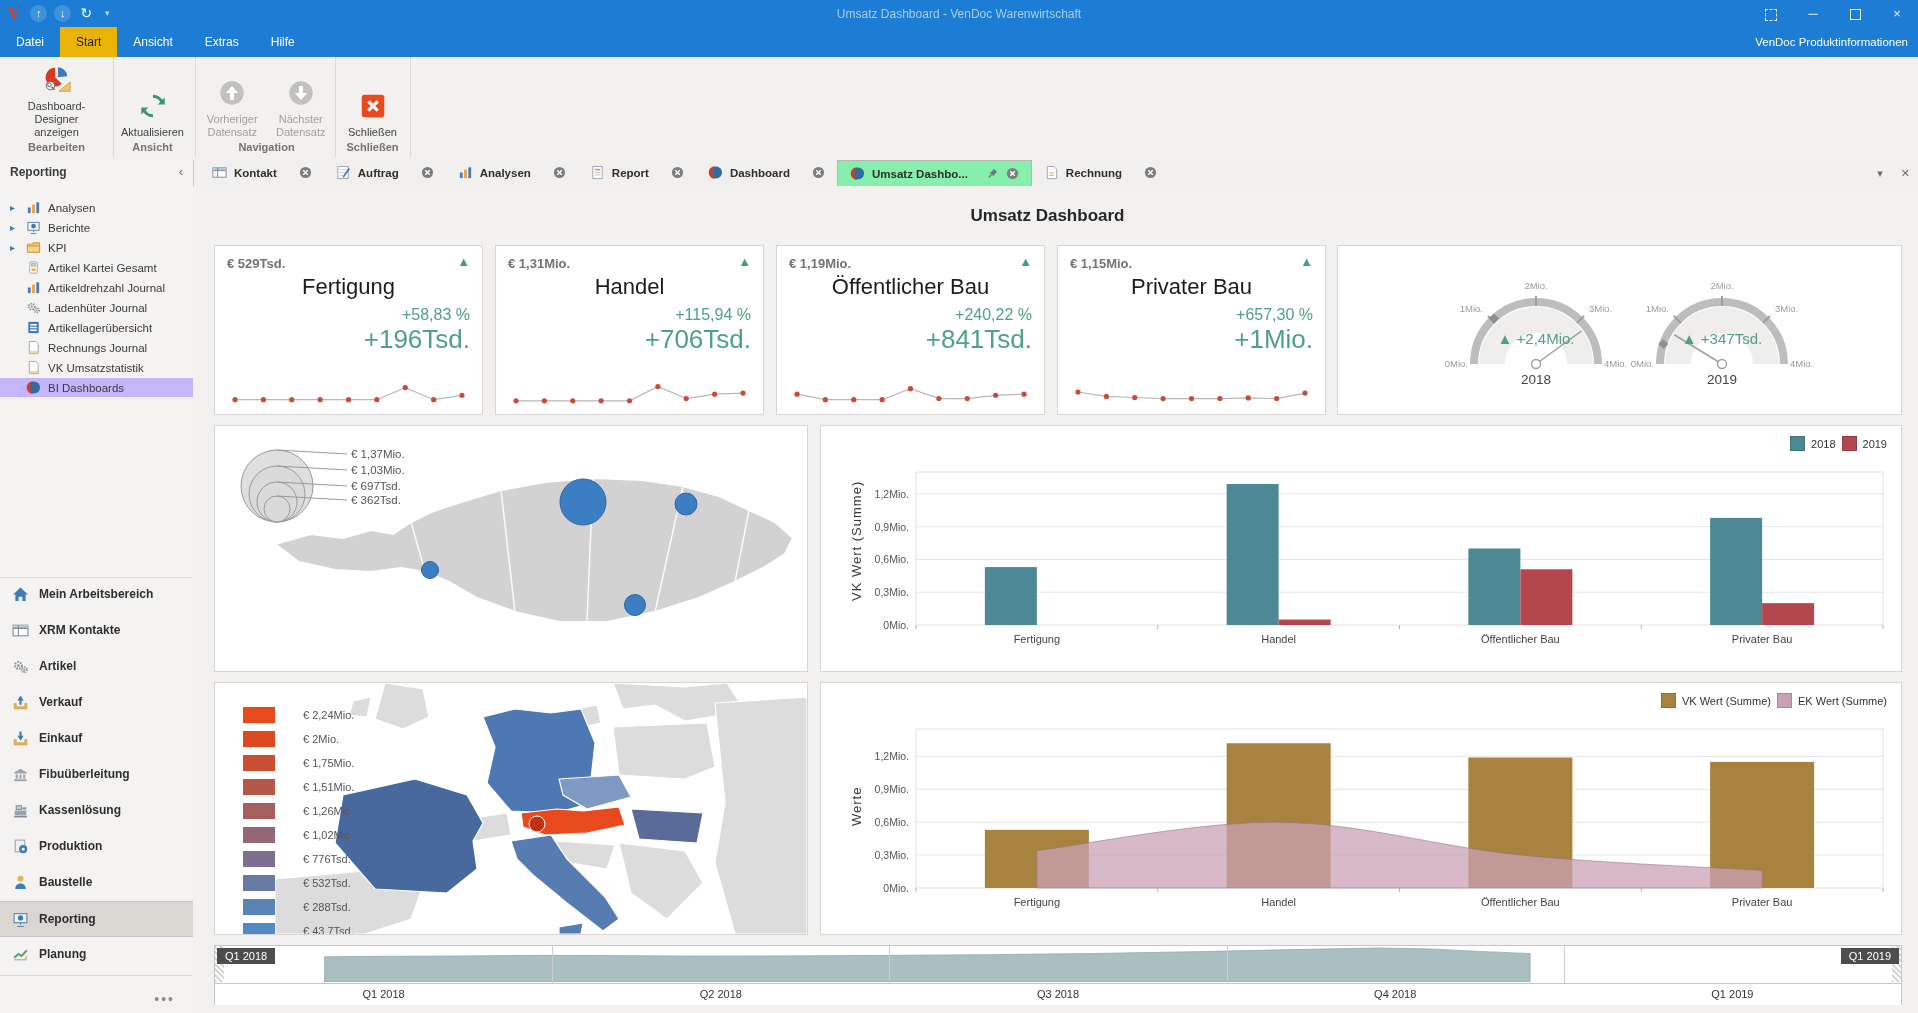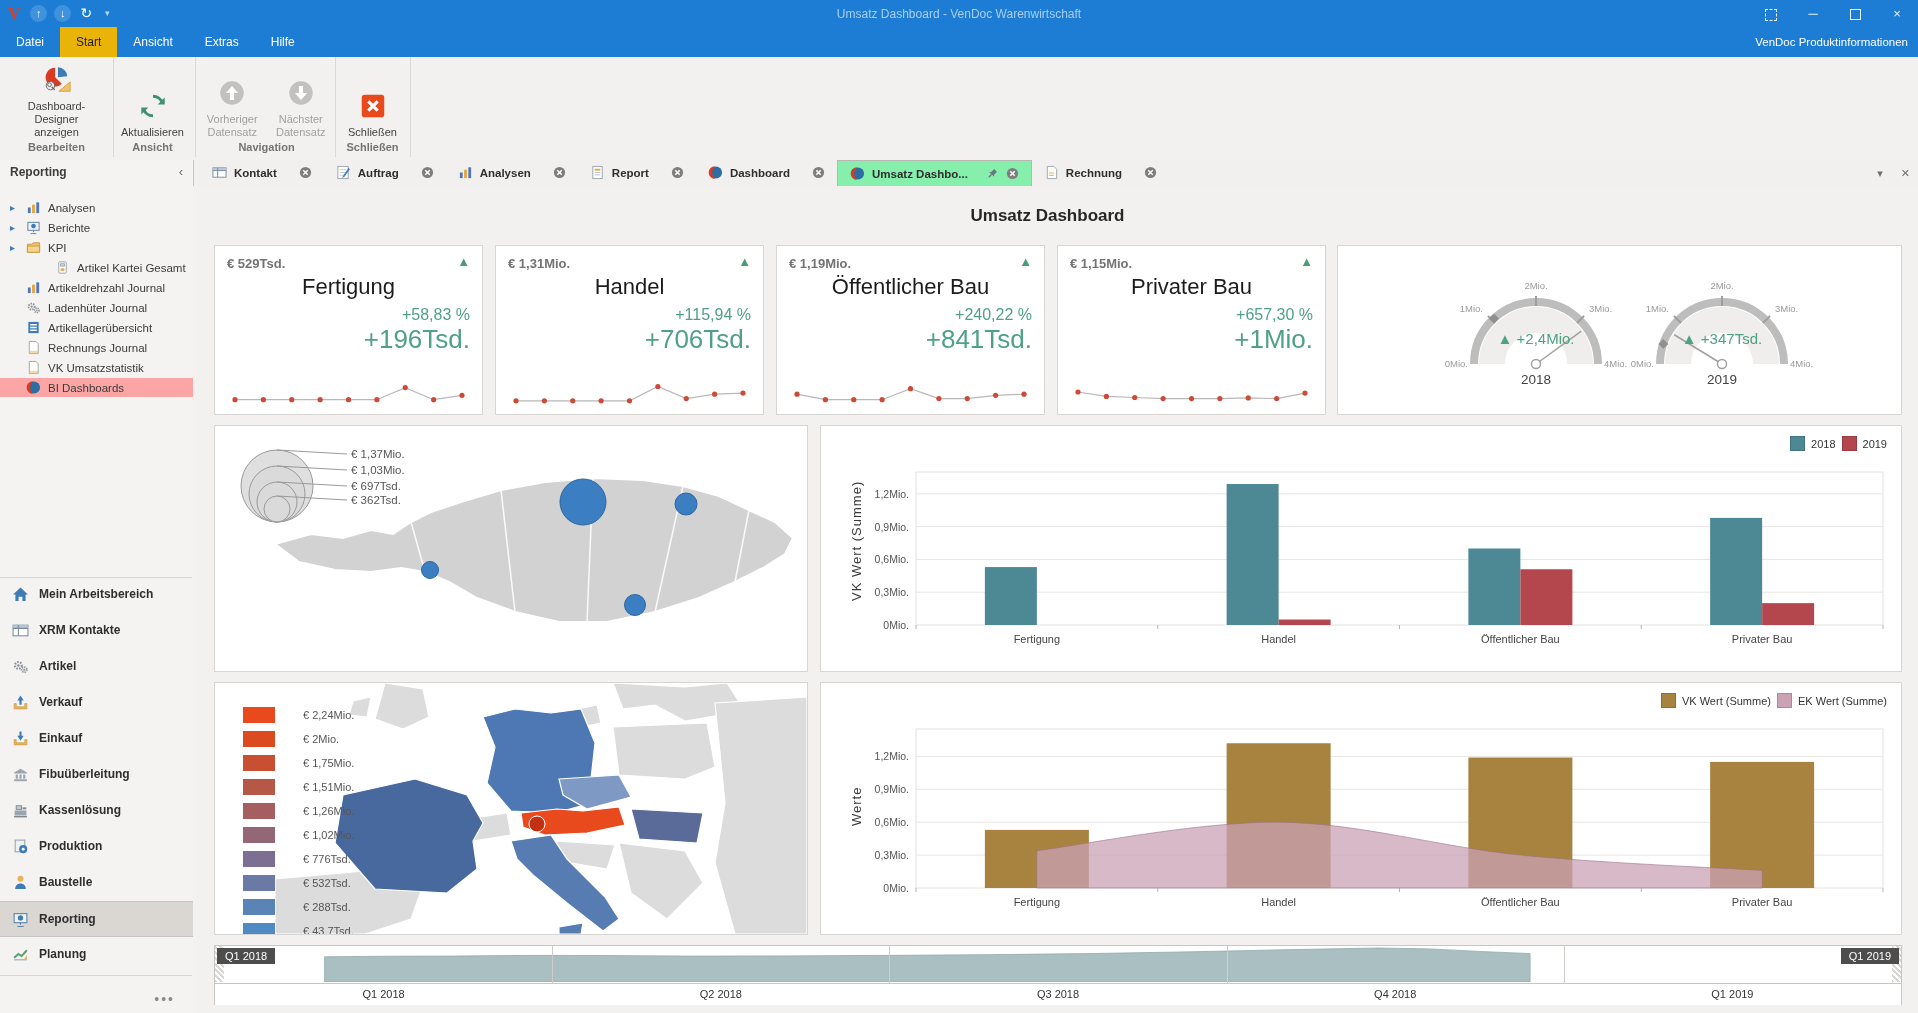--- a/index.html
+++ b/index.html
@@ -42,21 +42,21 @@
   .doc-tab.active{background:#86efac;border:1px solid #b8b6b3;border-bottom:none;height:25px;}
   .tabrow-ctl{position:absolute;right:8px;top:0;height:26px;display:flex;align-items:center;gap:18px;color:#6e6e6e;}
   .tabrow-ctl span{font-size:11px;}
   
   .sidebar{position:absolute;left:0;top:186px;width:193px;height:827px;background:#f4f3f1;border-right:1px solid #c9c7c4;}
   .tree-item{position:absolute;left:0;width:193px;height:19px;display:flex;align-items:center;font-size:11.5px;color:#3a3a3a;}
   .tree-item .exp{width:10px;margin-left:10px;color:#3f7cb6;font-size:10px;}
   .tree-item .noexp{width:10px;margin-left:10px;}
   .tree-item .ic{width:15px;height:15px;margin-left:6px;}
   .tree-item .lab{margin-left:7px;white-space:nowrap;}
-  .tree-item.selected{background:#fca5a5;}
+  .tree-item.selected{background:#c4b5fd;}
   .side-divider{position:absolute;left:0;width:192px;height:1px;background:#d8d6d3;}
   .nav-item{position:absolute;left:0;width:193px;height:34px;display:flex;align-items:center;font-size:12px;font-weight:bold;color:#2e2e2e;}
   .nav-item .ic{width:17px;height:17px;margin-left:12px;}
   .nav-item .lab{margin-left:10px;white-space:nowrap;}
   .nav-item.selected{background:#dad7d3;border-top:1px solid #c8c6c2;border-bottom:1px solid #c8c6c2;}
   .side-dots{position:absolute;right:18px;bottom:6px;color:#8a8a8a;font-size:14px;letter-spacing:2px;}
   
   .content{position:absolute;left:193px;top:186px;width:1725px;height:827px;background:#f2f1ef;}
   .dash-title{position:absolute;left:0;top:20px;width:1709px;text-align:center;font-size:17px;font-weight:bold;color:#262626;}
   .panel{position:absolute;background:#fff;border:1px solid #d8d6d3;box-sizing:border-box;}
@@ -298,21 +298,21 @@
           <span class="lab">Berichte</span>
         </div>
         <div class="tree-item" style="top: 52px;">
           <span class="exp">▸</span>
           <span class="ic" style="display: inline-block; width: 15px; height: 15px; line-height: 0;"><svg viewBox="0 0 16 16" width="15" height="15">
               <path d="M1.5 4.5 6 4.5 7.5 3 14.5 3 14.5 13 1.5 13Z" fill="#f0c36a" stroke="#c99b3f"></path>
               <path d="M1.5 6.5h13v6.5h-13z" fill="#f6d68c" stroke="#c99b3f"></path>
             </svg></span>
           <span class="lab">KPI</span>
         </div>
-        <div class="tree-item" style="top: 72px; margin-left: 29px;">
+        <div class="tree-item" style="top: 72px;">
           <span class="noexp"></span>
           <span class="ic" style="display: inline-block; width: 15px; height: 15px; line-height: 0;"><svg viewBox="0 0 16 16" width="15" height="15">
               <rect x="4" y="2" width="8" height="12" rx="1" fill="#fff" stroke="#9aa4ae"></rect>
               <rect x="6" y="4" width="4" height="2.5" fill="#d9dee3" stroke="#9aa4ae"></rect>
               <rect x="6" y="9" width="4" height="2.5" fill="#e8a33d"></rect>
             </svg></span>
           <span class="lab">Artikel Kartei Gesamt</span>
         </div>
         <div class="tree-item" style="top: 92px;">
           <span class="noexp"></span>

